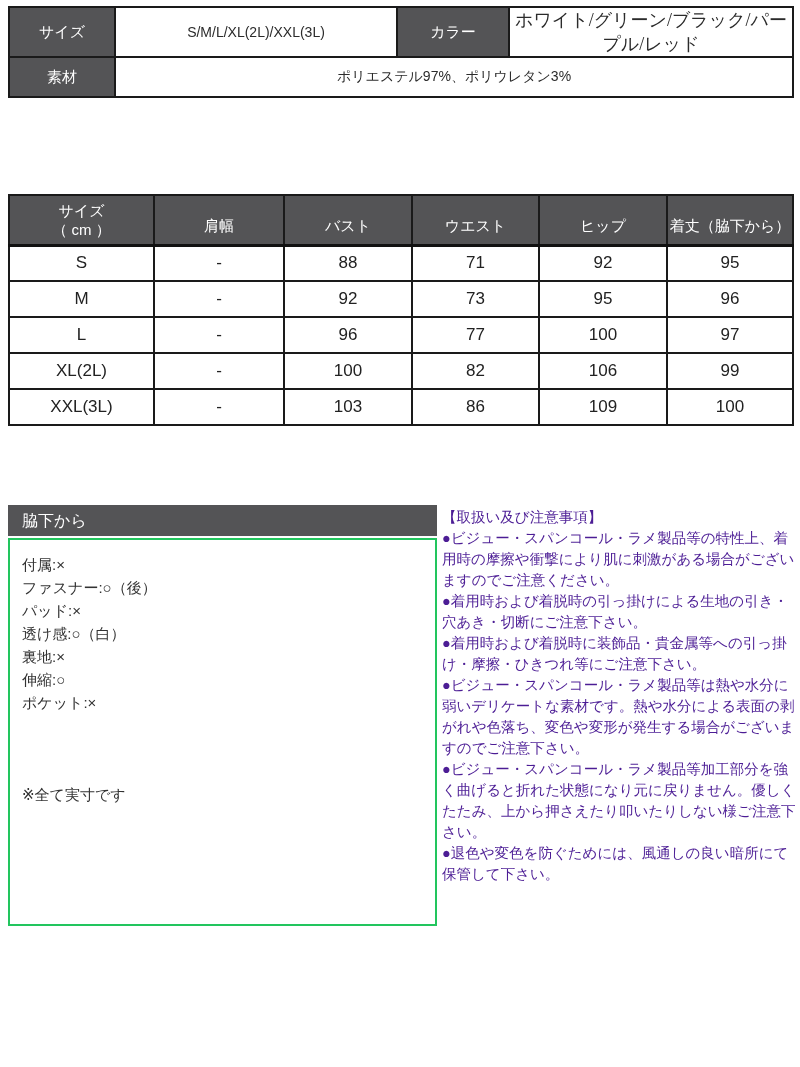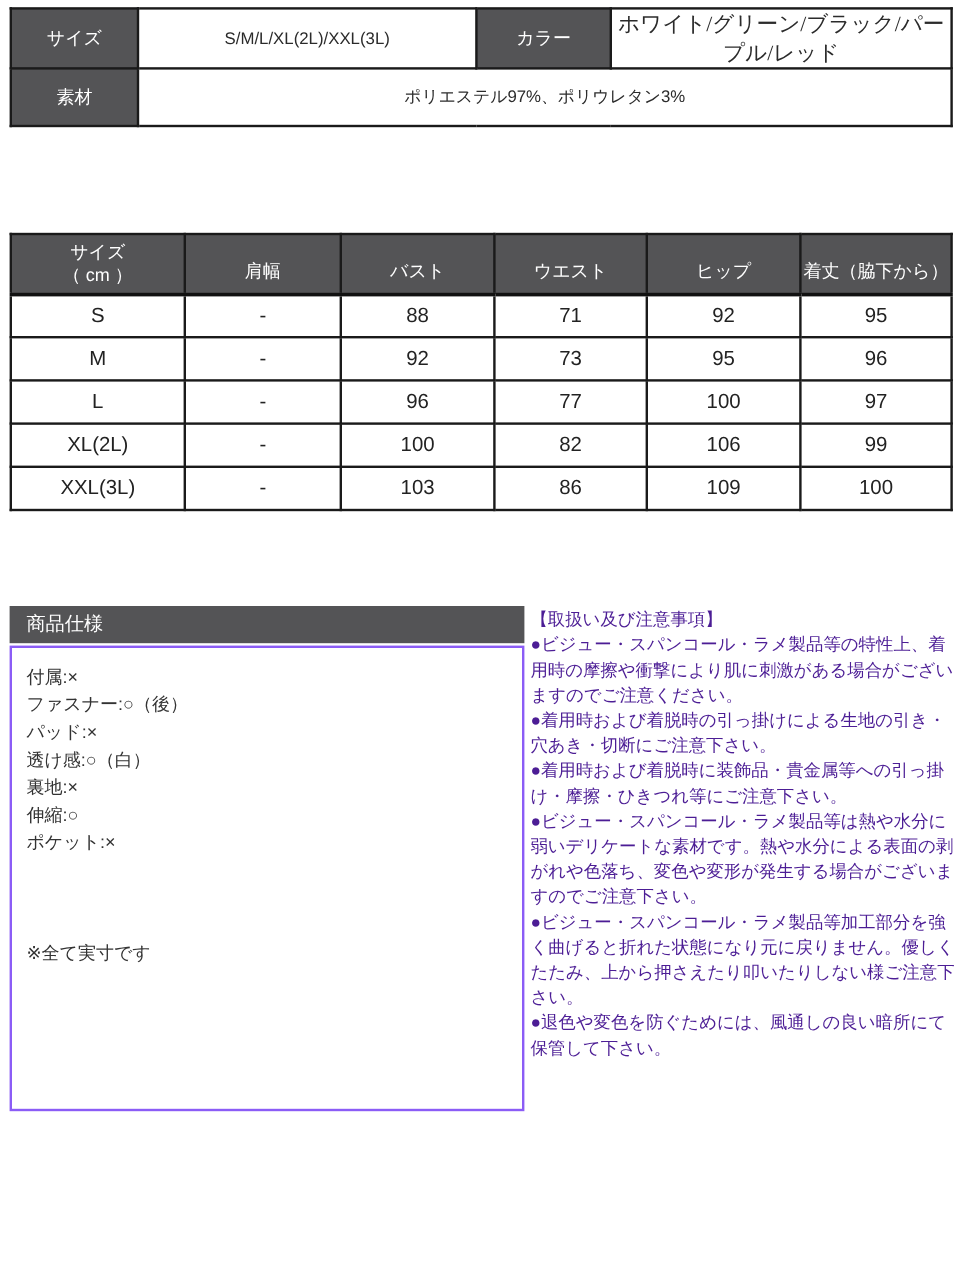--- a/index.html
+++ b/index.html
@@ -30,21 +30,21 @@
     text-align: center;
     vertical-align: middle;
   }
   .info-table th {
     background: #545456;
     color: #ffffff;
     font-weight: normal;
     font-size: 15px;
   }
   .info-table tr:first-child { height: 34px; }
-  .info-table tr:last-child { height: 48px; margin-top: 23px; }
+  .info-table tr:last-child { height: 40px; margin-top: 23px; }
   .info-table td { font-size: 14px; color: #2b2b2b; }
   .info-table td.small-val { font-size: 18px; font-family: Liberation Serif, serif; }
 
   
   .size-table {
     position: absolute;
     left: 8px;
     top: 194px;
     width: 784px;
     border-collapse: collapse;
@@ -82,21 +82,21 @@
   .spec-box-header {
     background: #545456;
     color: #ffffff;
     height: 31px;
     line-height: 31px;
     padding-left: 14px;
     font-size: 16px;
   }
   .spec-box-body {
     margin-top: 2px;
-    border: 2px solid #8b5cf6;
+    border: 2px solid #22c55e;
     background: #ffffff;
     height: 388px;
     padding: 13px 12px;
     font-size: 15px;
     color: #333333;
   }
   .spec-line { line-height: 23px; }
   .spec-note { margin-top: 69px; line-height: 23px; }
 
   
@@ -207,21 +207,21 @@
         <td>-</td>
         <td>103</td>
         <td>86</td>
         <td>109</td>
         <td>100</td>
       </tr>
     </tbody>
   </table>
 
   <div class="spec-box">
-    <div class="spec-box-header">商品仕様</div>
+    <div class="spec-box-header">脇下から</div>
     <div class="spec-box-body">
       <div class="spec-line">付属:×</div>
       <div class="spec-line">ファスナー:○（後）</div>
       <div class="spec-line">パッド:×</div>
       <div class="spec-line">透け感:○（白）</div>
       <div class="spec-line">裏地:×</div>
       <div class="spec-line">伸縮:○</div>
       <div class="spec-line">ポケット:×</div>
       <div class="spec-note">※全て実寸です</div>
     </div>

